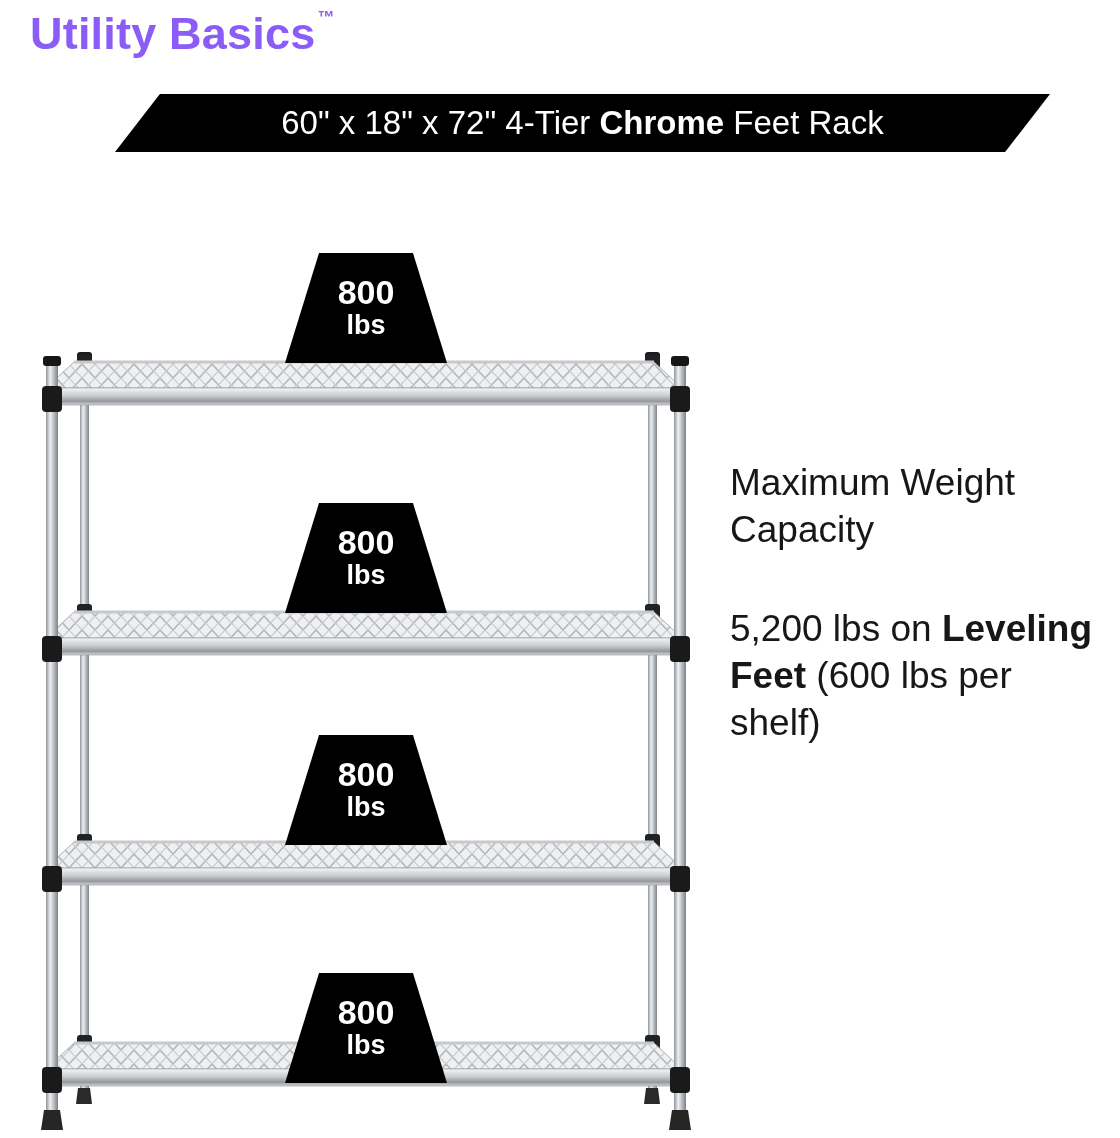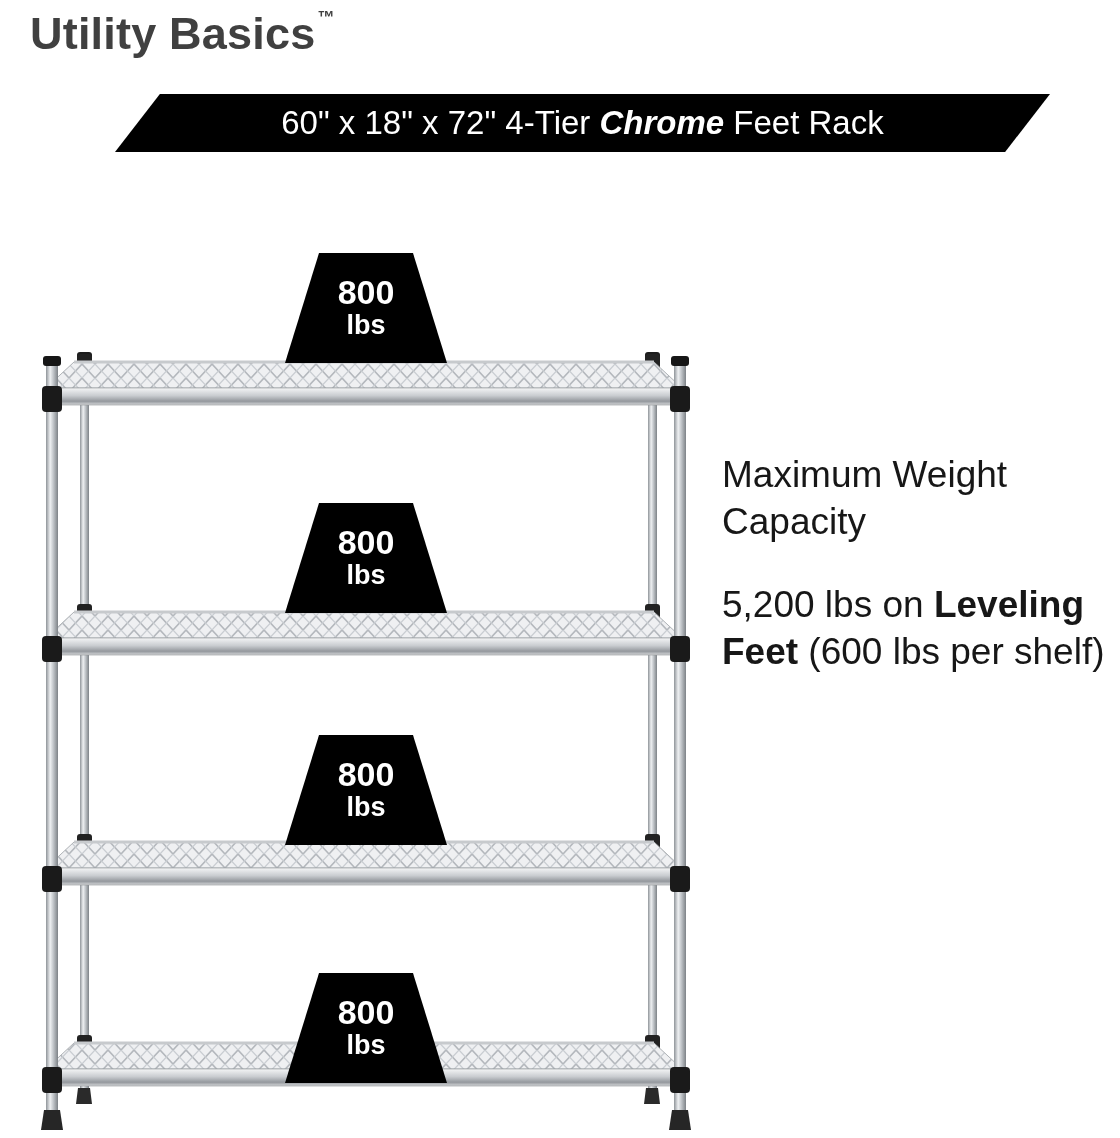--- a/index.html
+++ b/index.html
@@ -6,37 +6,37 @@
   .page{
     position:relative;
     width:1120px;height:1138px;
     background:#ffffff;
     font-family:"Liberation Sans", sans-serif;
     overflow:hidden;
   }
   
   .brand{
     position:absolute;left:30px;top:8px;
-    font-size:45px;font-weight:600;color:#404040;
+    font-size:45px;font-weight:600;color:#8b5cf6;
     letter-spacing:.2px;
   }
   .brand .tm{
     font-size:17px;font-weight:700;
     vertical-align:26px;margin-left:2px;
   }
   
   .banner{
     position:absolute;left:115px;top:94px;
     width:935px;height:58px;background:#000000;
     clip-path:polygon(4.8% 0,100% 0,95.2% 100%,0 100%);
     display:flex;align-items:center;justify-content:center;
     color:#ffffff;font-size:33px;font-weight:400;
     white-space:pre;
   }
-  .banner b{font-weight:700;font-style:italic;}
+  .banner b{font-weight:700;}
   
   .rack{
     position:absolute;left:30px;top:350px;
     width:680px;height:790px;
   }
   
   .marker{
     position:absolute;left:285px;
     width:162px;height:110px;background:#000000;
     clip-path:polygon(21% 0,79% 0,100% 100%,0 100%);
@@ -45,21 +45,21 @@
   }
   .marker .val{font-size:34px;font-weight:700;line-height:1;}
   .marker .unit{font-size:27px;font-weight:700;line-height:1.1;text-align:center;}
   .m1{top:253px;} .m2{top:503px;} .m3{top:735px;} .m4{top:973px;}
   
   .info{
     position:absolute;left:722px;top:452px;width:396px;
     color:#171717;font-size:37px;line-height:1.27;
     display:flex;flex-direction:column;gap:36px;
   }
-  .info p{margin:0;}
+  .info p{margin:8px;}
   .info b{font-weight:700;}
 </style>
 </head>
 <body>
 
 <div class="page">
 
   <div class="brand">
     <span>Utility Basics</span><span class="tm">™</span>
   </div>

